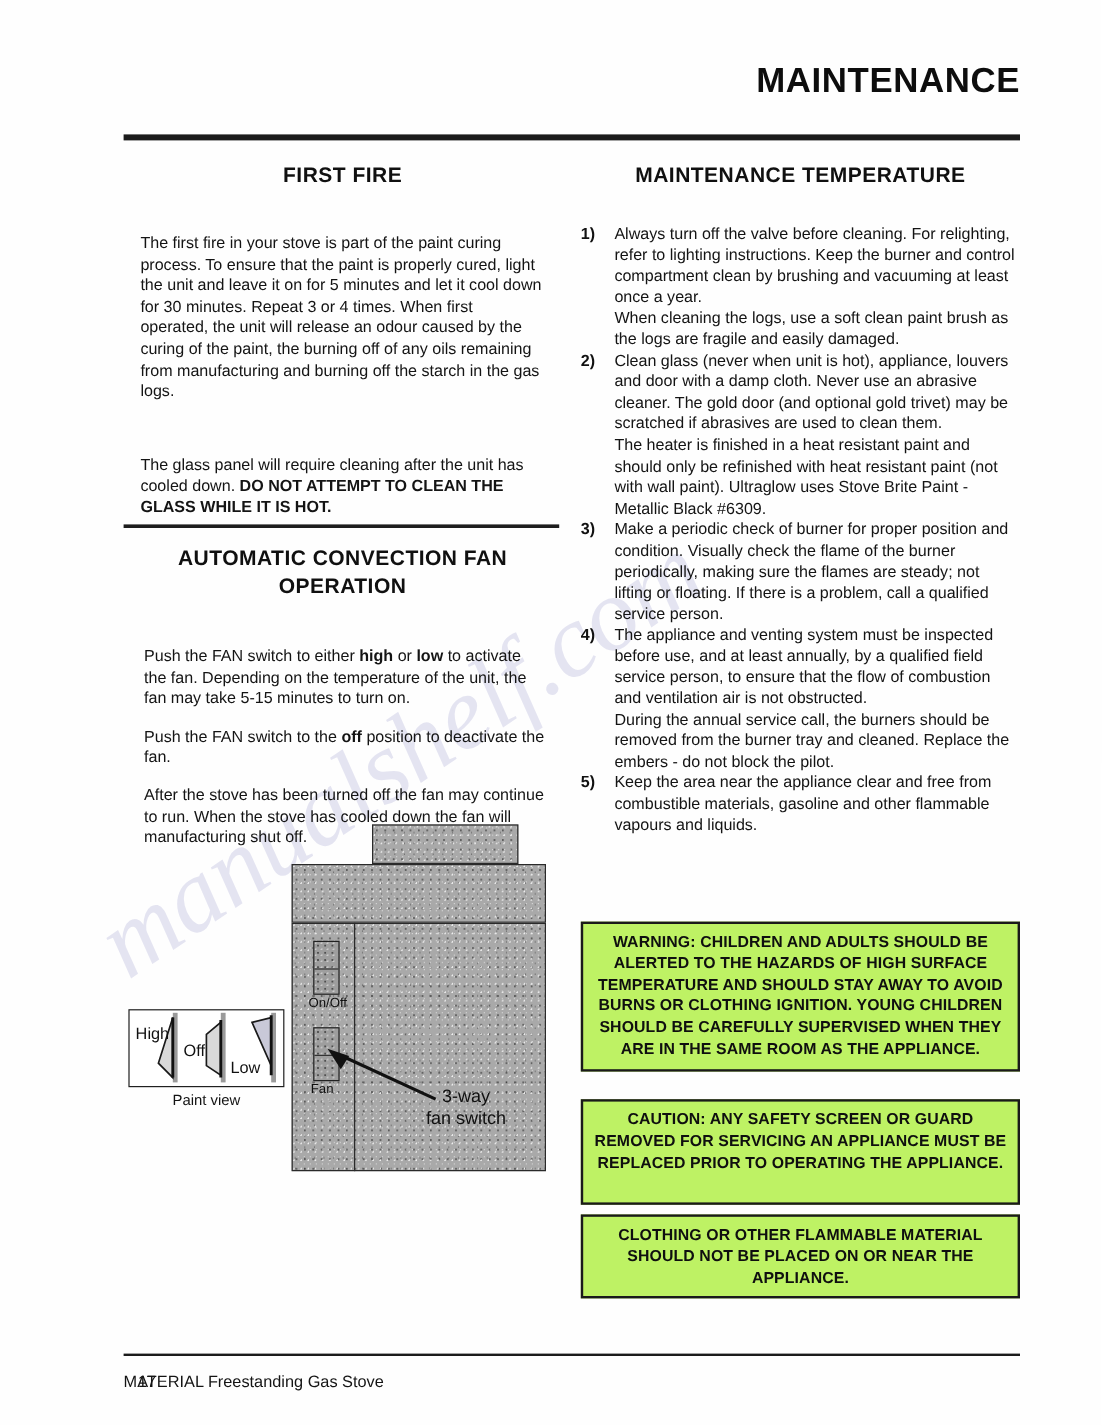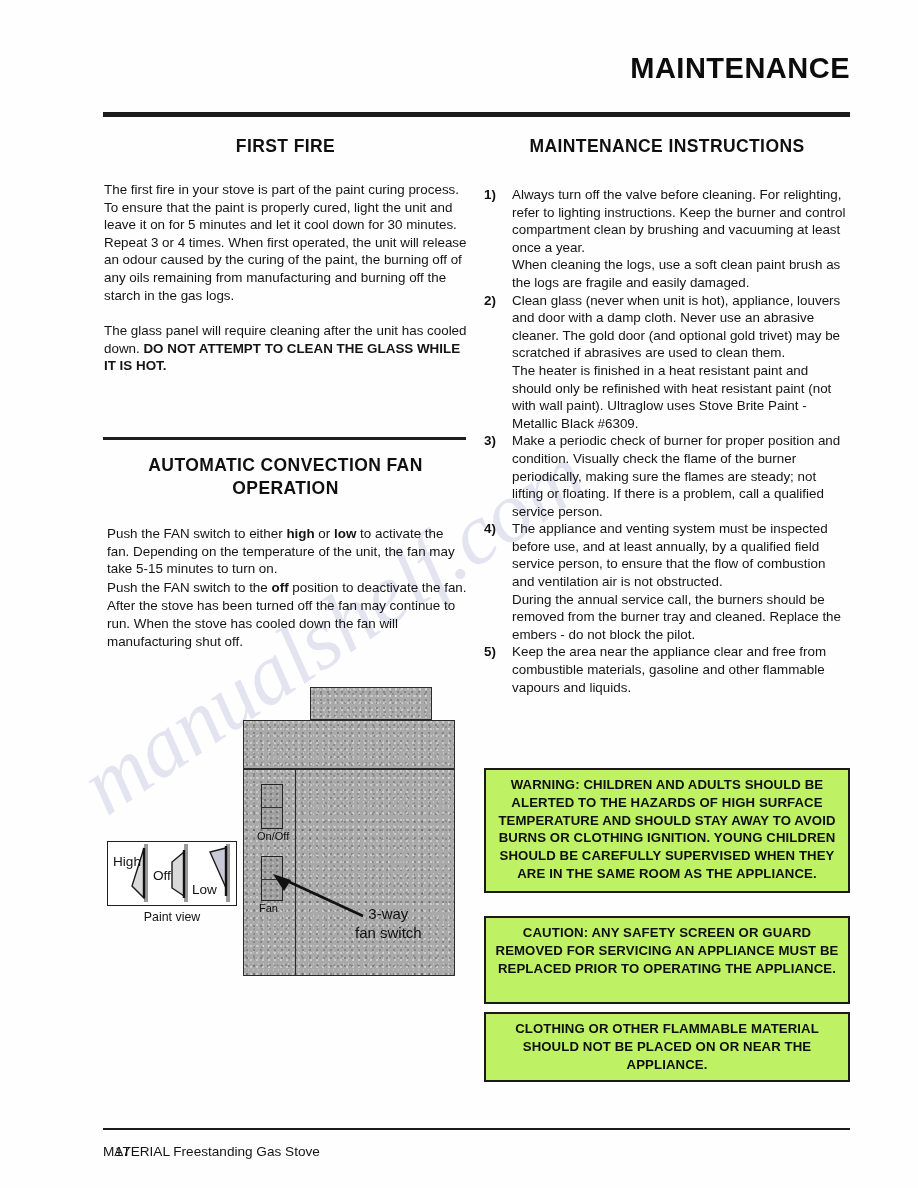--- a/index.html
+++ b/index.html
@@ -67,21 +67,21 @@
   }
 
   .body-text {
     font-size: 13.4px;
     line-height: 17.6px;
     color: #141414;
     text-align: left;
   }
   .body-text b { font-weight: bold; }
 
-  .para { margin: 1px; }
+  .para { margin: 14px; }
   .gap { height: 16px; }
 
   
   #section-divider {
     position: absolute;
     left: 103px;
     top: 437px;
     width: 363px;
     height: 3px;
     background: #1d1d1d;
@@ -362,21 +362,21 @@
         </g>
       </svg>
     </div>
     <div id="sv-high" class="sv-label">High</div>
     <div id="sv-off" class="sv-label">Off</div>
     <div id="sv-low" class="sv-label">Low</div>
     <div id="sideview-caption">Paint view</div>
   </div>
 
   <div id="col-right">
-    <div class="col-heading">MAINTENANCE INSTRUCTIONS</div>
+    <div class="col-heading">MAINTENANCE TEMPERATURE</div>
   </div>
 
   <div id="instructions">
     <div class="instr-item">
       <div class="instr-num">1)</div>
       <div class="instr-body">Always turn off the valve before cleaning. For relighting, refer to lighting instructions. Keep the burner and control compartment clean by brushing and vacuuming at least once a year.<br>When cleaning the logs, use a soft clean paint brush as the logs are fragile and easily damaged.</div>
     </div>
     <div class="instr-item">
       <div class="instr-num">2)</div>
       <div class="instr-body">Clean glass (never when unit is hot), appliance, louvers and door with a damp cloth.  Never use an abrasive cleaner. The gold door (and optional gold trivet) may be scratched if abrasives are used to clean them.<br>The heater is finished in a heat resistant paint and should only be refinished with heat resistant paint (not with wall paint). Ultraglow uses Stove Brite Paint - Metallic Black #6309.</div>

